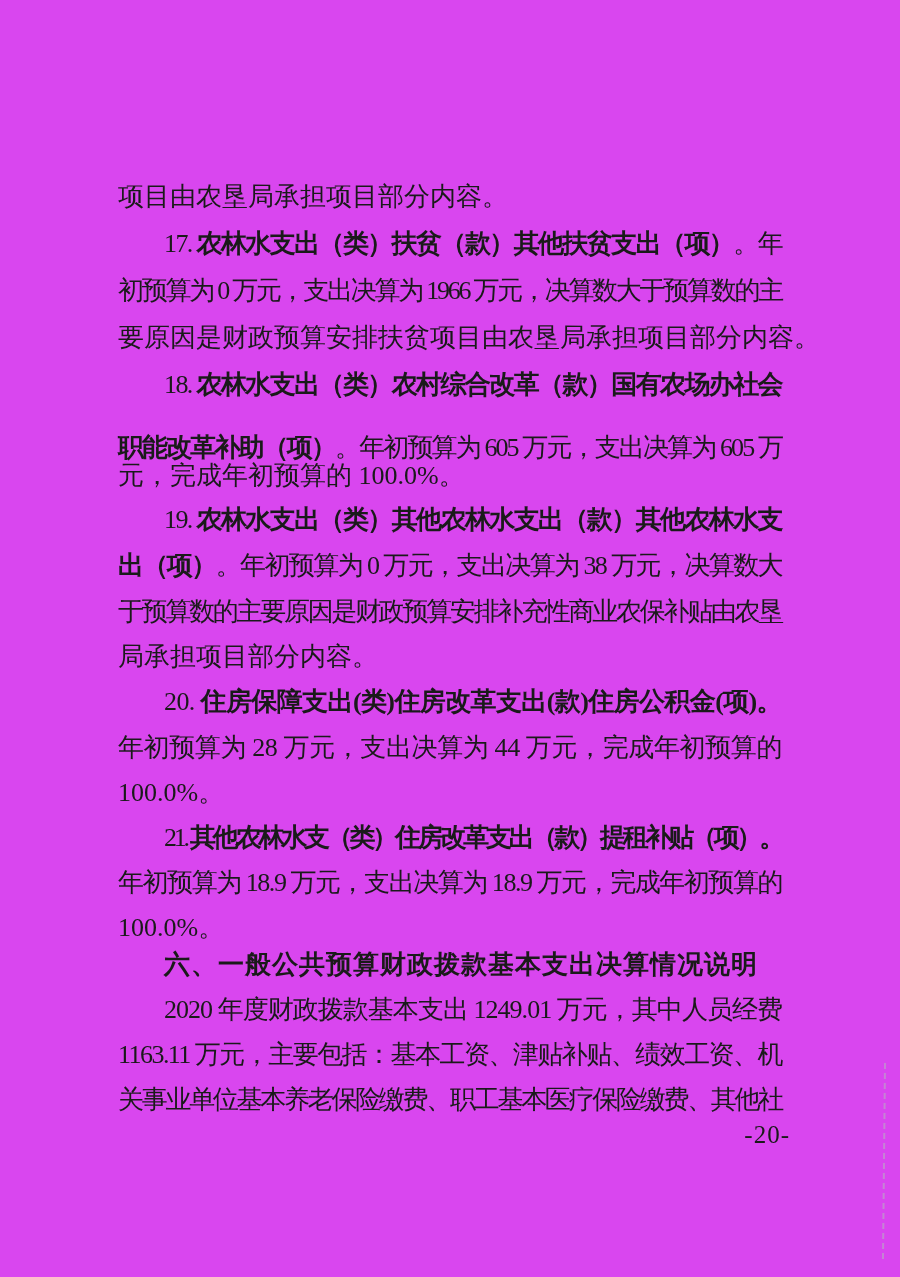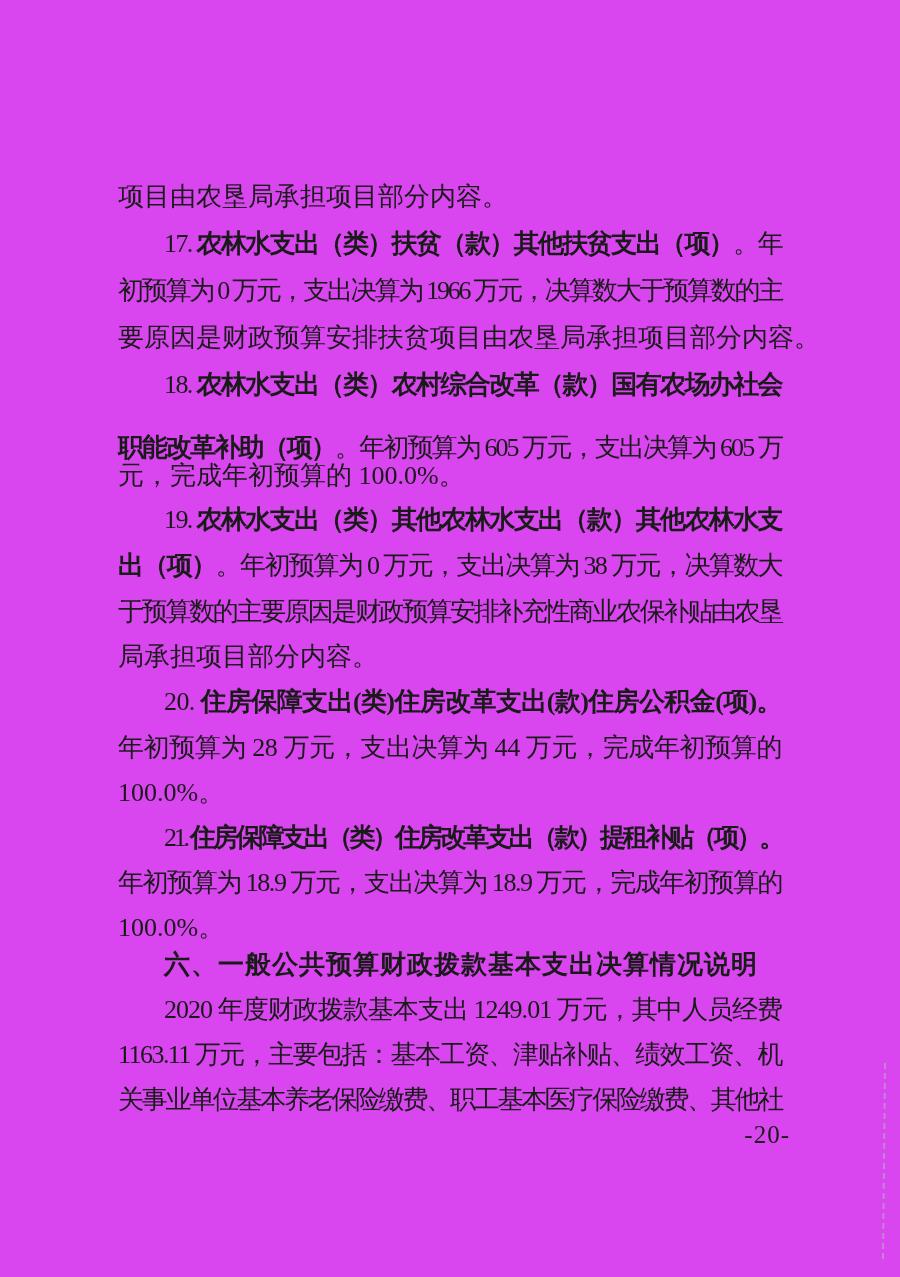--- a/index.html
+++ b/index.html
@@ -59,21 +59,21 @@
       <div class="line indent" style="top: 367px;"><span class="inner" style="letter-spacing: -1.60714px;"><span>18. </span><b>农林水支出（类）农村综合改革（款）国有农场办社会</b></span></div>
       <div class="line" style="top: 414px;"><span class="inner" style="letter-spacing: -1.88235px; margin-top: 16px;"><b>职能改革补助（项）</b><span>。年初预算为 605 万元，支出决算为 605 万</span></span></div>
       <div class="line" style="top: 458px;"><span class="inner"><span>元，完成年初预算的 100.0%。</span></span></div>
       <div class="line indent" style="top: 502px;"><span class="inner" style="letter-spacing: -1.60714px; text-align: center;"><span>19. </span><b>农林水支出（类）其他农林水支出（款）其他农林水支</b></span></div>
       <div class="line" style="top: 548px;"><span class="inner" style="letter-spacing: -1.59375px;"><b>出（项）</b><span>。年初预算为 0 万元，支出决算为 38 万元，决算数大</span></span></div>
       <div class="line" style="top: 594px;"><span class="inner" style="letter-spacing: -2.28571px;"><span>于预算数的主要原因是财政预算安排补充性商业农保补贴由农垦</span></span></div>
       <div class="line" style="top: 639px;"><span class="inner"><span>局承担项目部分内容。</span></span></div>
       <div class="line indent" style="top: 684px;"><span class="inner" style="letter-spacing: -0.611391px;"><span>20. </span><b>住房保障支出(类)住房改革支出(款)住房公积金(项)。</b></span></div>
       <div class="line" style="top: 730px;"><span class="inner" style="letter-spacing: -0.387097px;"><span>年初预算为 28 万元，支出决算为 44 万元，完成年初预算的</span></span></div>
       <div class="line" style="top: 775px;"><span class="inner"><span>100.0%。</span></span></div>
-      <div class="line indent" style="top: 820px;"><span class="inner" style="letter-spacing: -3.23333px;"><span>21. </span><b>住房保障支出（类）住房改革支出（款）提租补贴（项）。</b></span></div>
+      <div class="line indent" style="top: 820px;"><span class="inner" style="letter-spacing: -3.23333px;"><span>21. </span><b>其他农林水支（类）住房改革支出（款）提租补贴（项）。</b></span></div>
       <div class="line" style="top: 865px;"><span class="inner" style="letter-spacing: -1.45714px;"><span>年初预算为 18.9 万元，支出决算为 18.9 万元，完成年初预算的</span></span></div>
       <div class="line" style="top: 910px;"><span class="inner"><span>100.0%。</span></span></div>
       <div class="line indent heading" style="top: 947px;"><span class="inner"><b>六、一般公共预算财政拨款基本支出决算情况说明</b></span></div>
       <div class="line indent" style="top: 992px;"><span class="inner" style="letter-spacing: -0.969697px;"><span>2020 年度财政拨款基本支出 1249.01 万元，其中人员经费</span></span></div>
       <div class="line" style="top: 1037px;"><span class="inner" style="letter-spacing: -1.53369px;"><span>1163.11 万元，主要包括：基本工资、津贴补贴、绩效工资、机</span></span></div>
       <div class="line" style="top: 1082px;"><span class="inner" style="letter-spacing: -2.28571px;"><span>关事业单位基本养老保险缴费、职工基本医疗保险缴费、其他社</span></span></div>
     </div>
   <div class="page-number">-20-</div>
   <div class="scan-artifact"></div>
 </div>

